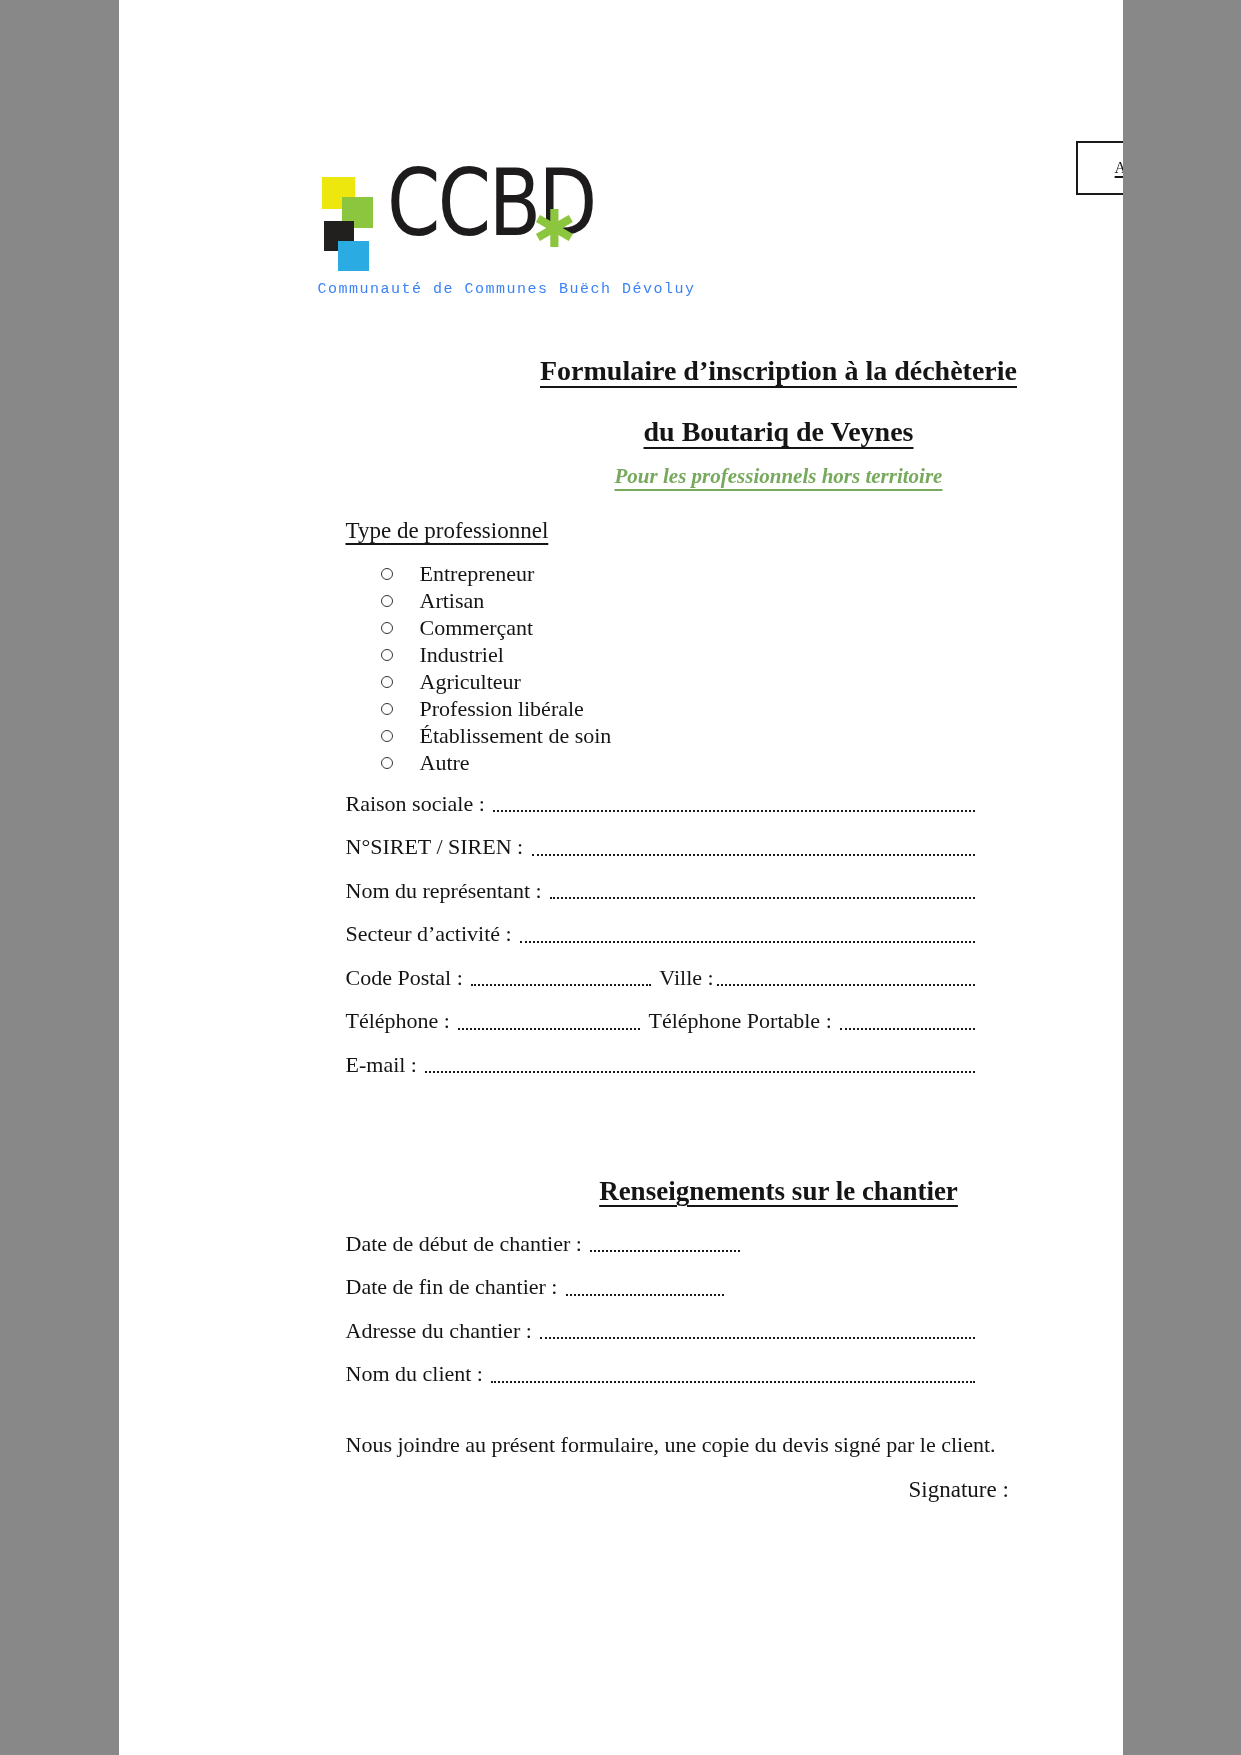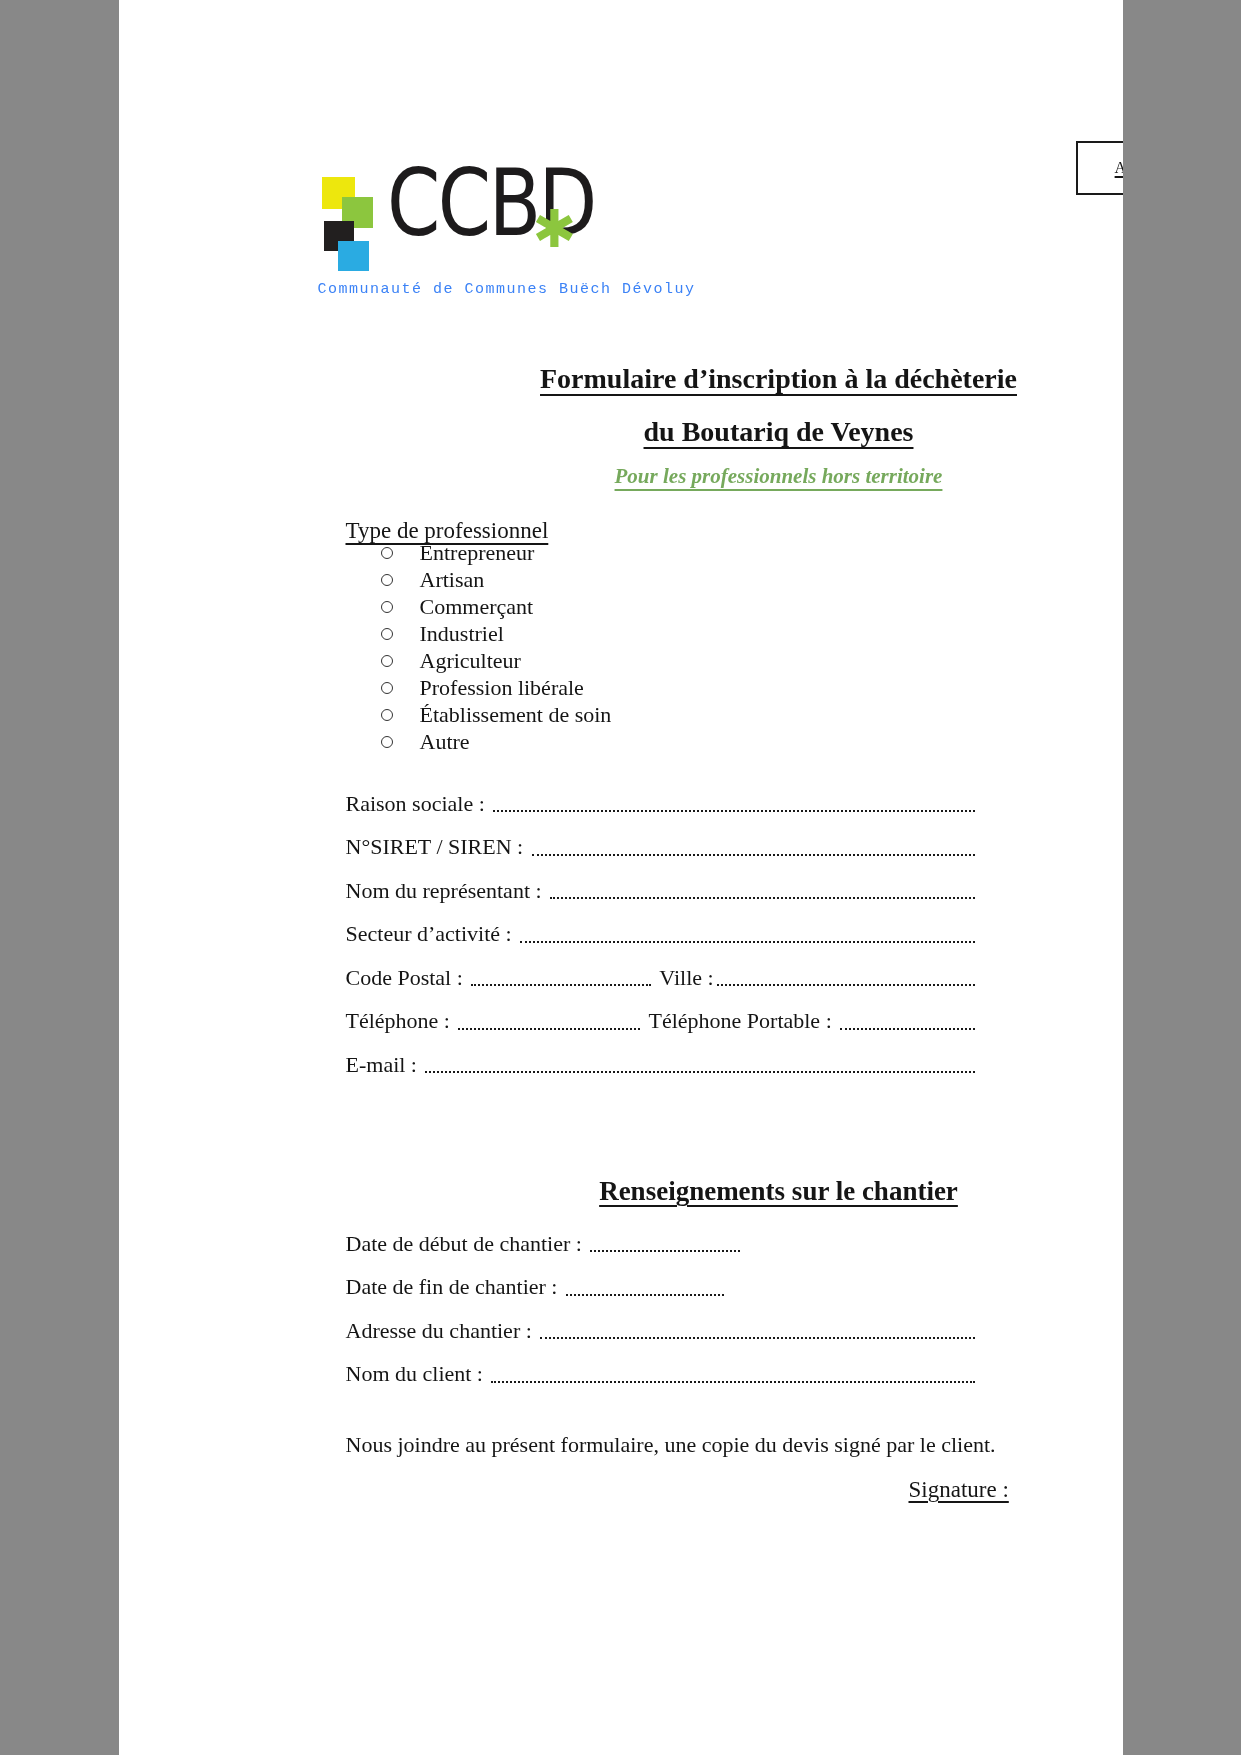--- a/index.html
+++ b/index.html
@@ -44,21 +44,21 @@
     text-decoration:underline; text-decoration-thickness:2px; text-underline-offset:6px; }
   .title.l1 { top:363px; }
   .title.l2 { top:416px; }
   .subtitle { margin:0; text-align:center; font-weight:bold; font-style:italic; font-size:21px;
     color:#76a95c; text-decoration:underline; text-decoration-thickness:2px; text-underline-offset:6px; top:464px; }
 
   .type-heading { top:518px; font-size:23px;
     text-decoration:underline; text-decoration-thickness:1.5px; text-underline-offset:5px; }
 
   
-  .options { position:absolute; left:227px; top:539px; list-style:none; margin:0; padding:0; }
+  .options { position:absolute; left:227px; top:560px; list-style:none; margin:0; padding:0; }
   .options li { display:flex; align-items:center; height:27px; font-size:22px; }
   .circ { display:inline-block; width:10px; height:10px; border:1.5px solid #333; border-radius:50%;
     margin-left:35px; margin-right:27px; flex:0 0 auto; }
 
   
   .form-block { position:absolute; left:227px; right:148px; }
   .company-block { top:787px; }
   .chantier-block { top:1227px; }
   .frow { display:flex; align-items:flex-end; height:30px; margin-bottom:13.5px; font-size:22px; }
   .flabel { white-space:pre; line-height:1.2; }
@@ -69,21 +69,21 @@
   .dots.w-tel  { width:182px; }
   .dots.w-d1   { width:150px; }
   .dots.w-d2   { width:158px; }
 
   .chantier-heading { top:1176px; font-size:27px; font-weight:bold; text-align:center;
     text-decoration:underline; text-decoration-thickness:2px; text-underline-offset:5px; }
 
   
   .note { position:absolute; left:227px; top:1432px; margin:0; font-size:22px; }
   .signature { position:absolute; left:790px; top:1477px; font-size:23px;
-    text-decoration:underline; text-decoration-thickness:1.5px; text-underline-offset:4px; }
+    text-decoration-thickness:1.5px; text-underline-offset:4px; }
   .pagenum { position:absolute; left:1080px; top:1479px; font-size:21px;
     font-family:"Liberation Sans", sans-serif; color:#222; }
 </style>
 </head>
 <body>
 
 <div class="page">
 
   <div>
     <span class="sq sq-yellow"></span>
@@ -92,21 +92,21 @@
     <span class="sq sq-blue"></span>
     <div class="logo-text">CCBD</div>
     <span class="logo-asterisk">✱</span>
     <div class="logo-caption">Communauté de Communes Buëch Dévoluy</div>
   </div>
 
   <div class="annexe-box">
     <span>Annexe 3</span>
   </div>
 
-  <h1 class="title l1 content-col" style="position: absolute; top: 363px; text-decoration: underline;">Formulaire d’inscription à la déchèterie</h1>
+  <h1 class="title l1 content-col" style="position: absolute; top: 355px; text-decoration: underline;">Formulaire d’inscription à la déchèterie</h1>
   <h1 class="title l2 content-col" style="position: absolute; top: 416px;">du Boutariq de Veynes</h1>
   <h2 class="subtitle content-col" style="position: absolute; top: 464px;">Pour les professionnels hors territoire</h2>
 
   <div class="type-heading content-col" style="position: absolute; top: 518px;">Type de professionnel</div>
   <ul class="options">
     <li>
         <span class="circ"></span>
         <span>Entrepreneur</span>
       </li>
     <li>

